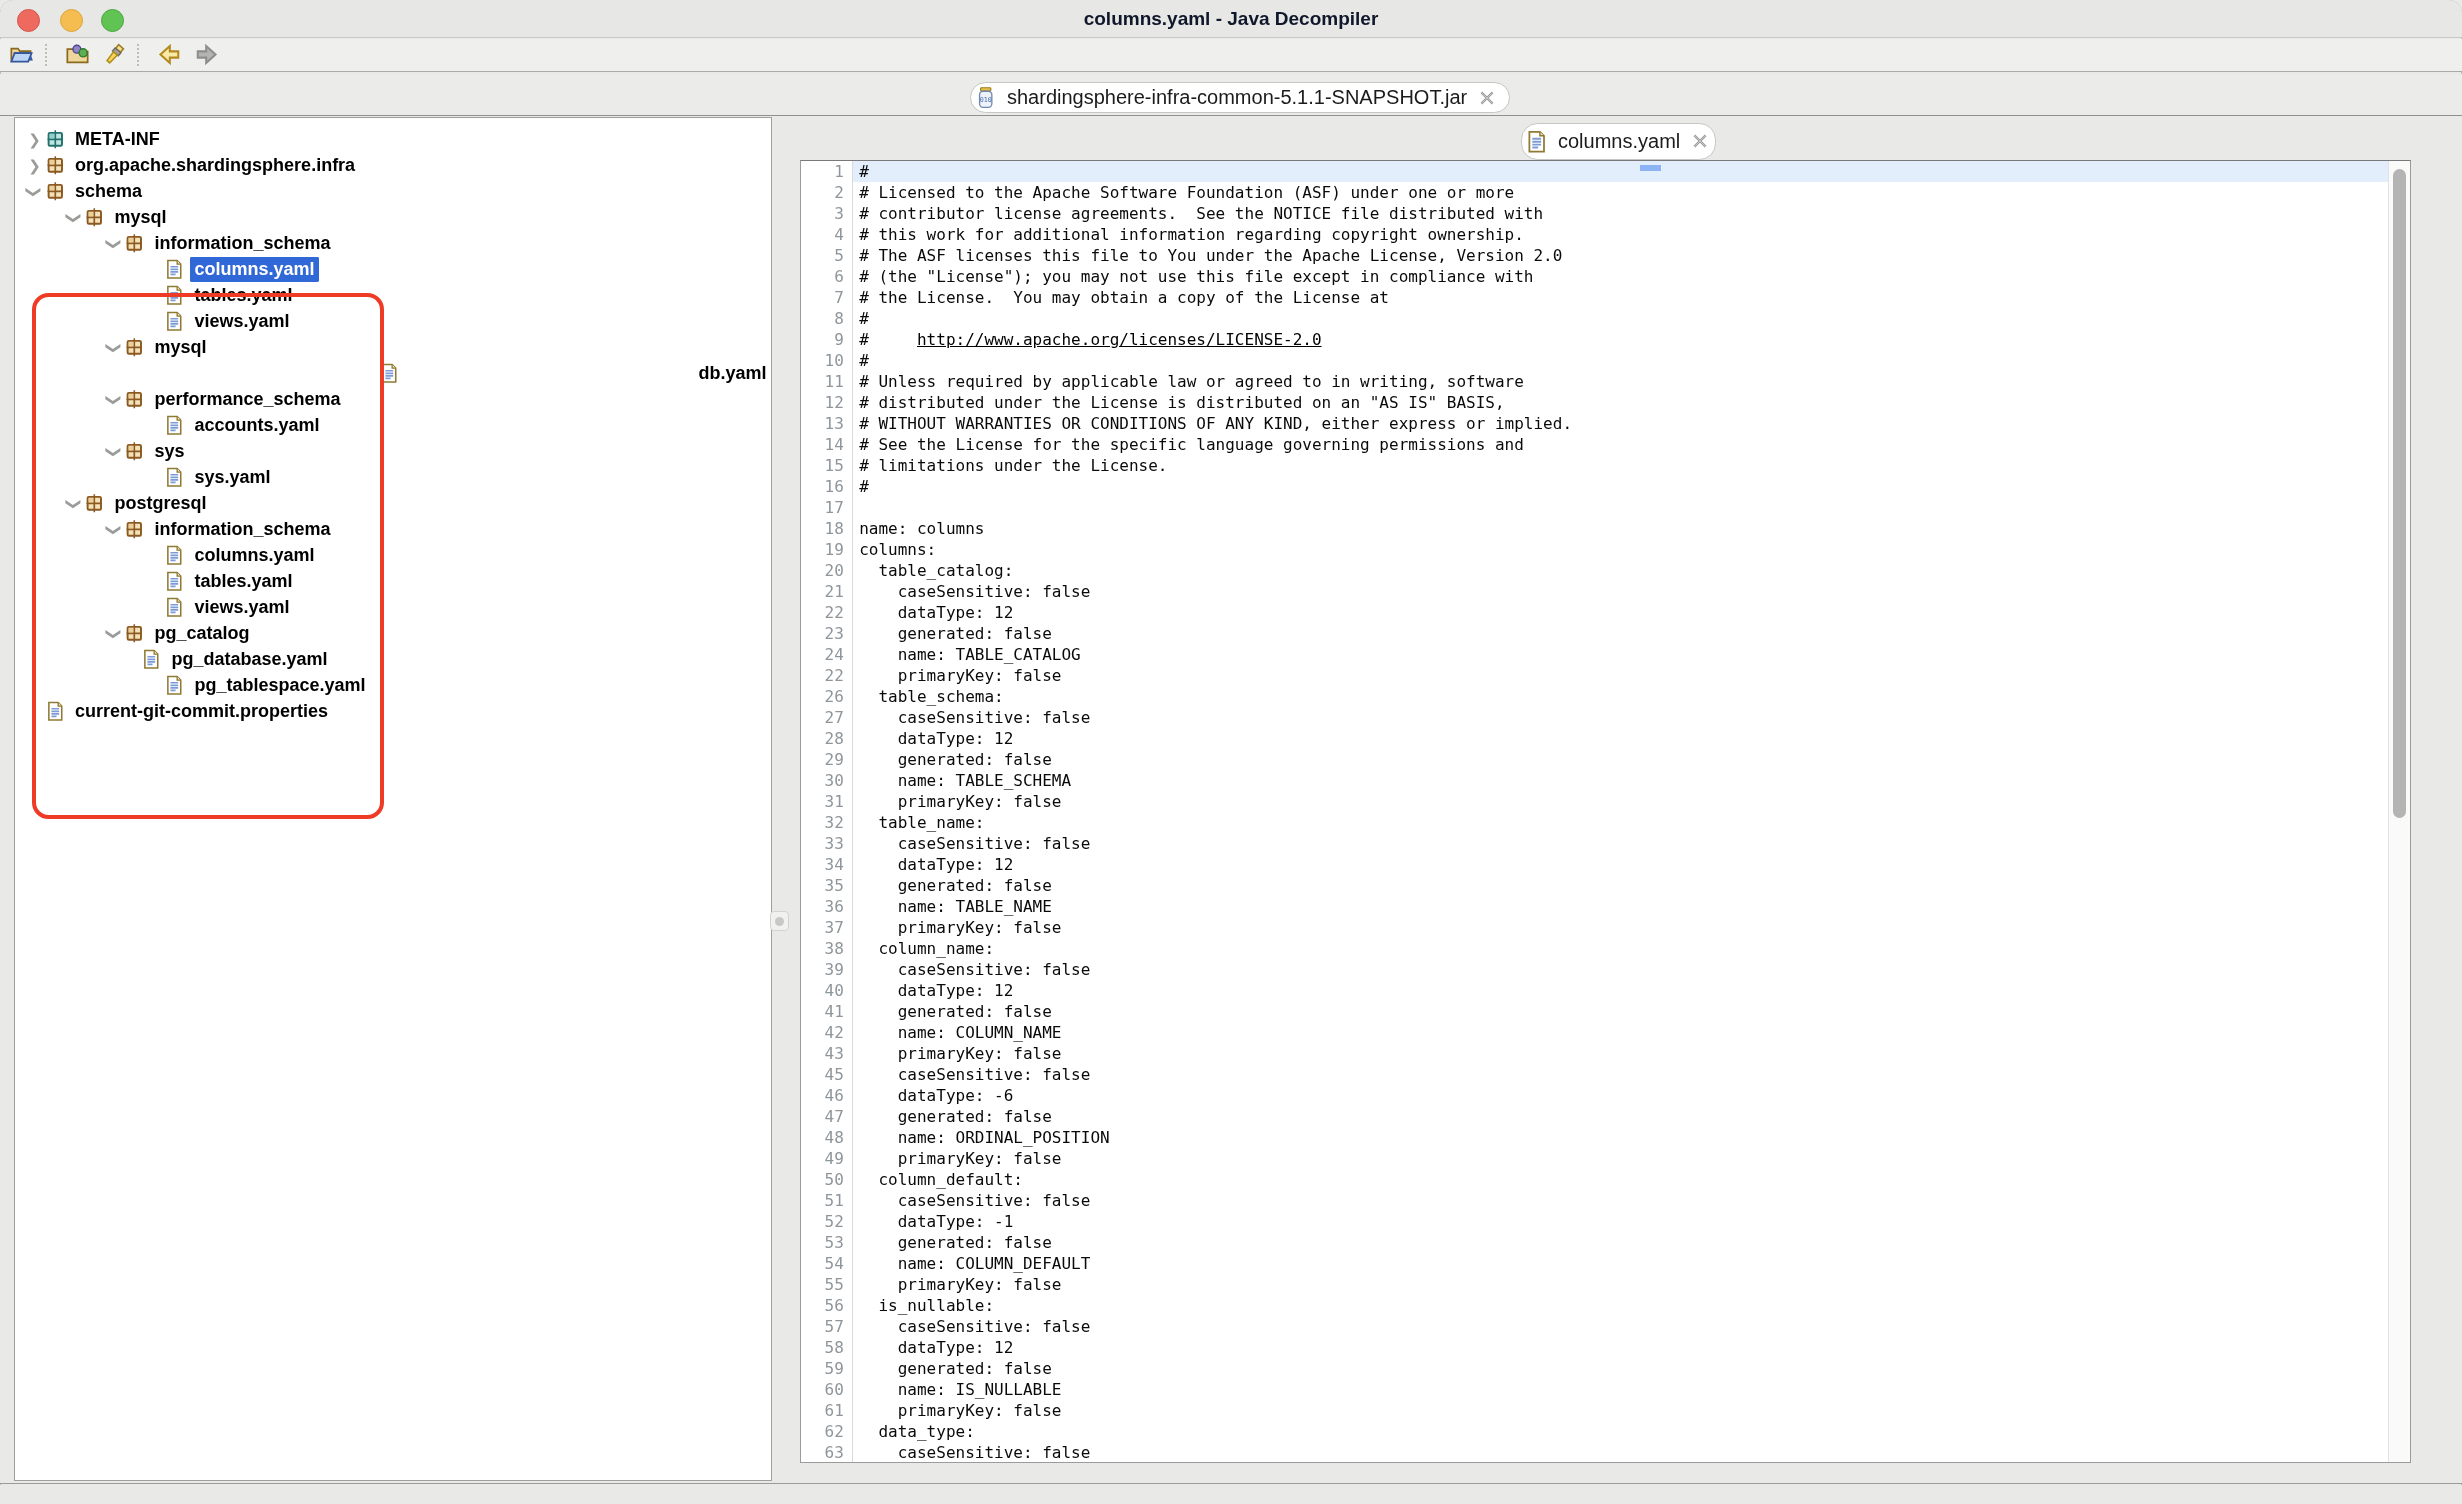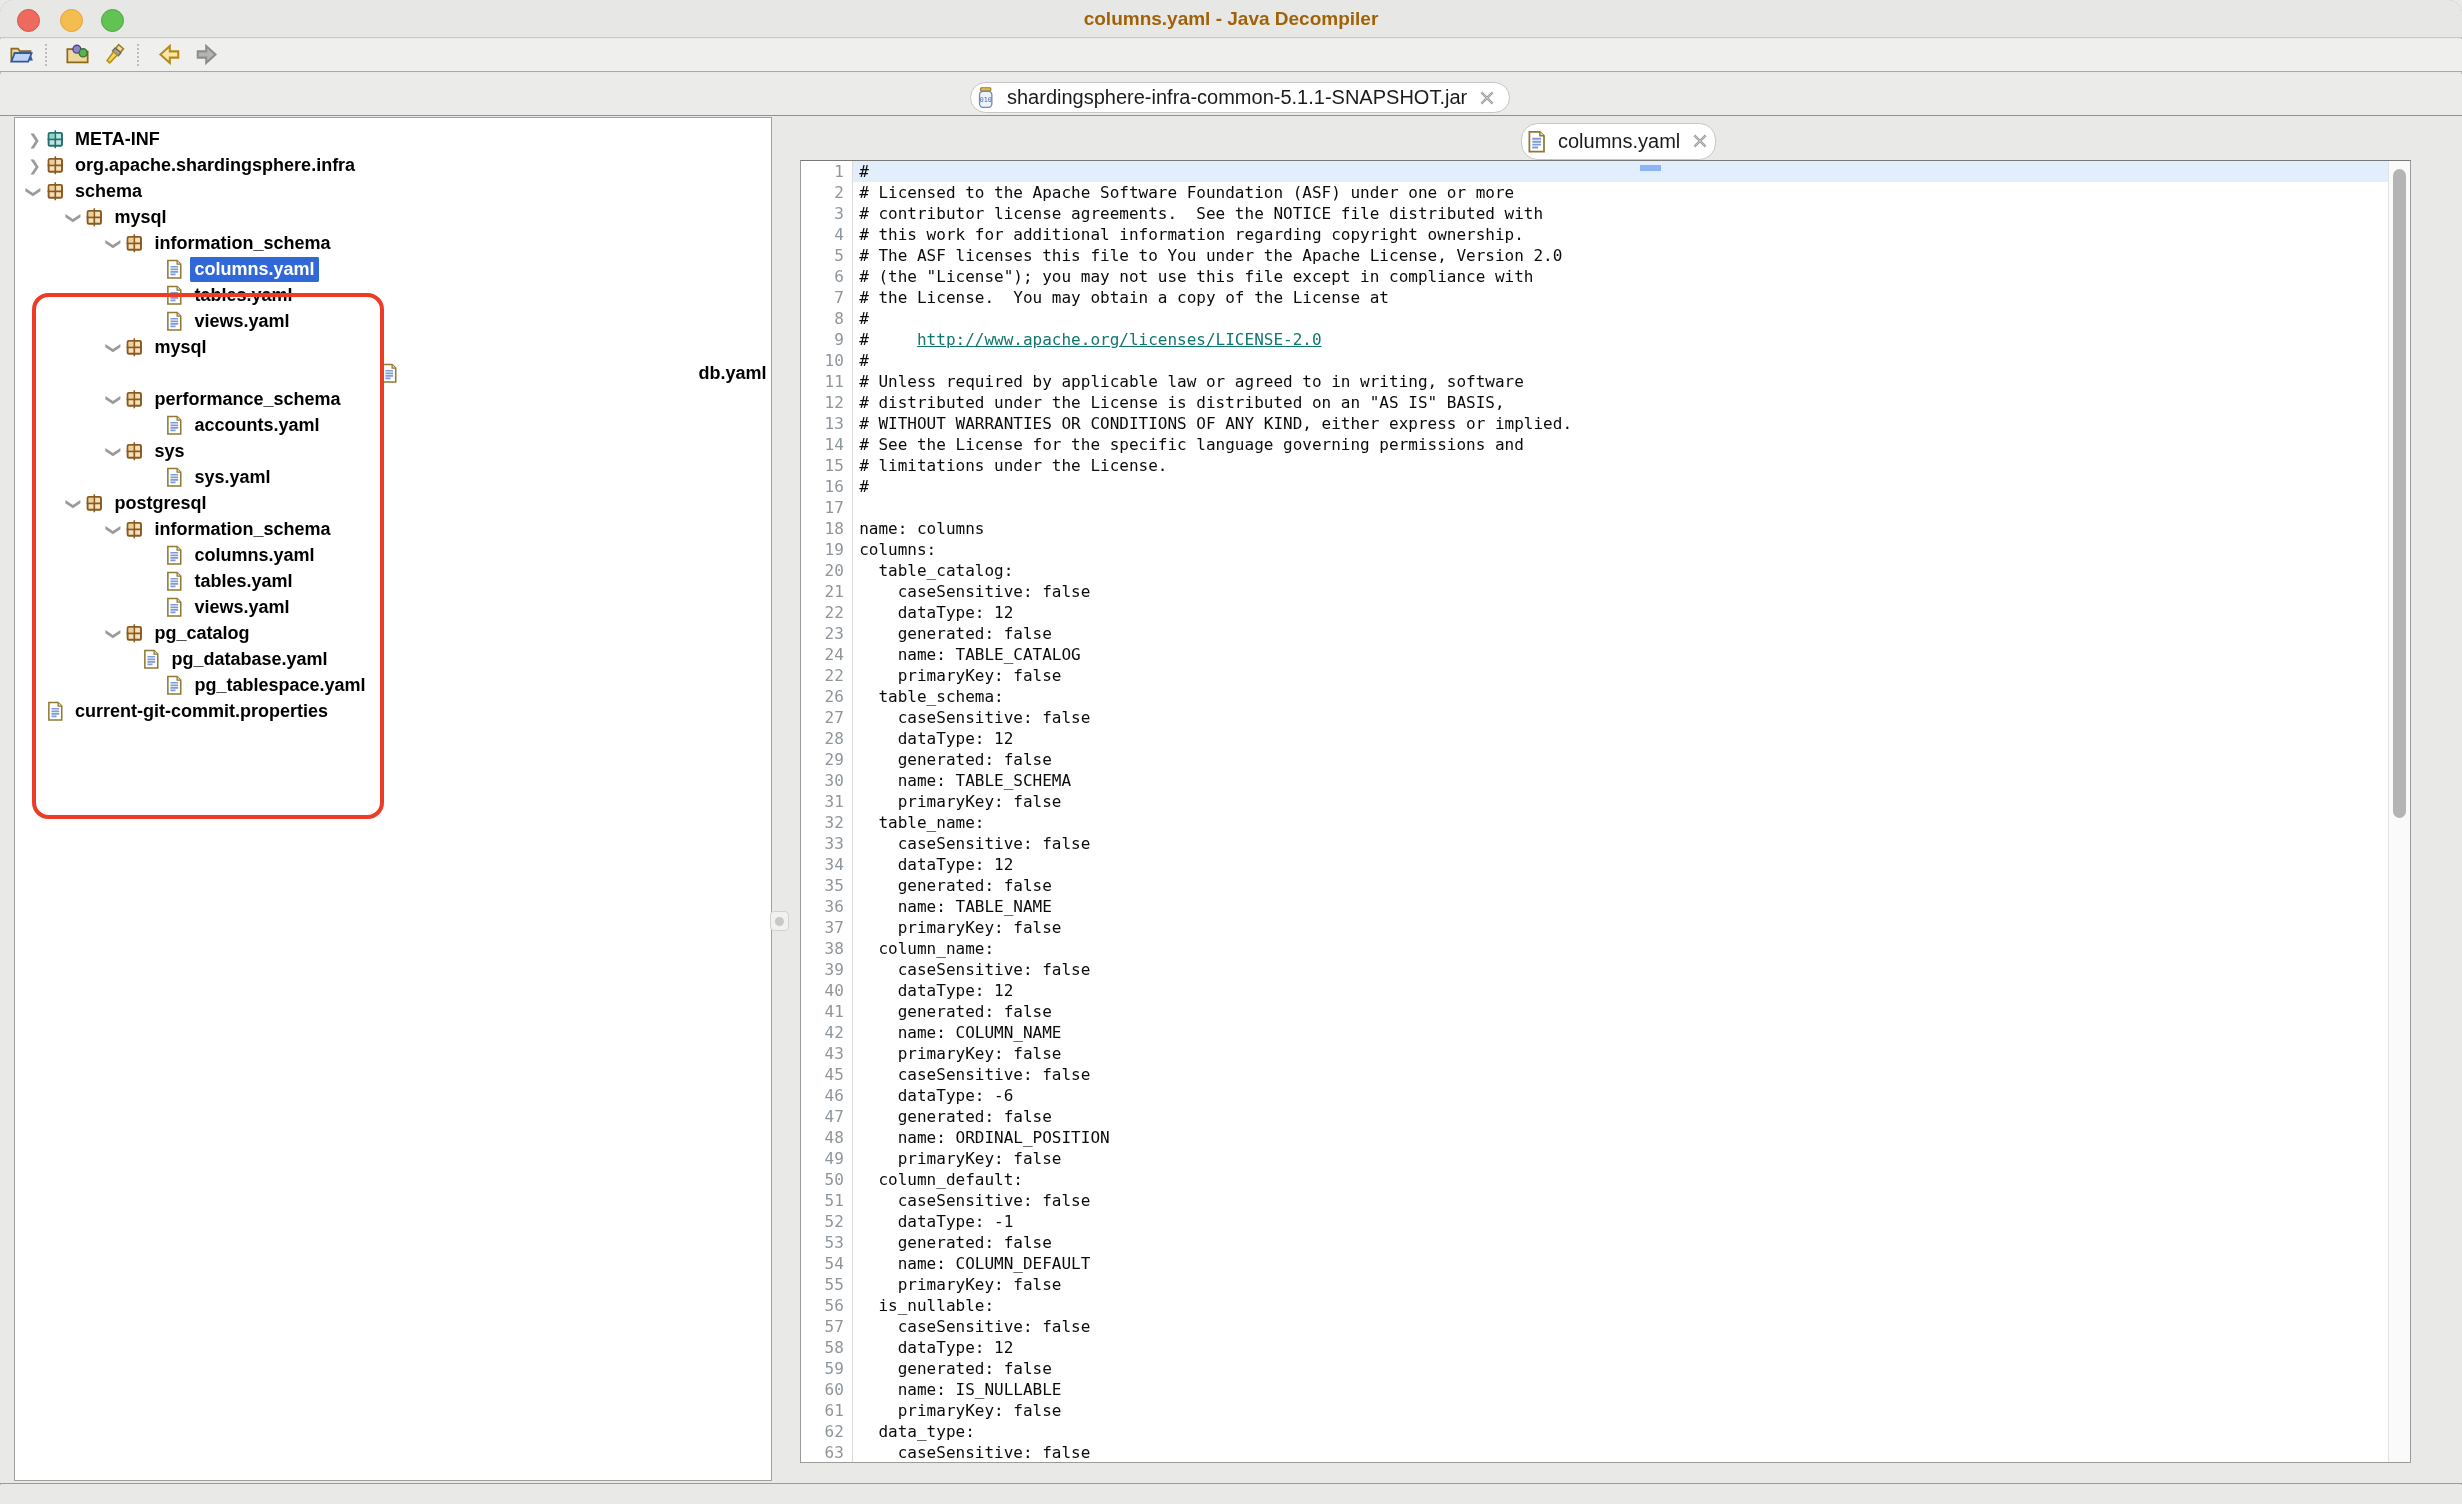--- a/index.html
+++ b/index.html
@@ -10,21 +10,21 @@
            box-shadow: inset 0 0 0 0.7px rgba(0,0,0,.28); overflow:hidden; }
 
   
   .titlebar { position:absolute; left:0; top:0; width:2462px; height:38px;
               background:#e7e7e5; border-bottom:0.7px solid #c9c9c7; }
   .light { position:absolute; top:9px; width:23.4px; height:23.4px; border-radius:50%; }
   .light.red    { left:17px;  background:#ee6a5e; border:0.7px solid #d55548; }
   .light.yellow { left:60px;  background:#f5bd4f; border:0.7px solid #d9a53c; }
   .light.green  { left:101px; background:#61c354; border:0.7px solid #4aa73e; }
   .title { position:absolute; left:0; right:0; top:0; height:48px; line-height:38px;
-           text-align:center; font-size:19px; font-weight:bold; color:#a16207; }
+           text-align:center; font-size:19px; font-weight:bold; color:#0f172a; }
 
   
   .toolbar { position:absolute; left:0; top:39px; width:2462px; height:33px;
              background:#efefed; border-bottom:1.4px solid #a9a9a7; display:flex; align-items:center; }
   .tbtn { width:30px; height:27.5px; margin-left:6.9px; display:flex; align-items:center; justify-content:center; }
   .tbtn svg { width:25px; height:25px; }
   .tsep { width:0; height:22px; margin:0 8.2px; border-left:2.1px dotted #bdbdbb; }
 
   
   .jarstrip { position:absolute; left:0; top:74px; width:2462px; height:42px; background:#ebebe9; }
@@ -69,21 +69,21 @@
             background:#ffffff; border-top:1.4px solid #787878; border-left:1.4px solid #9b9b99;
             border-right:1.4px solid #9b9b99; border-bottom:1.4px solid #9b9b99; overflow:hidden; }
   .focusblue { position:absolute; left:1640px; top:49px; width:20.6px; height:5.5px; background:#8cb4f4; }
 
   .codewrap { position:absolute; left:0; top:0; right:22px; bottom:0; overflow:hidden; }
   .cline { display:flex; height:21px; font-family:"DejaVu Sans Mono", monospace; font-size:16px; line-height:21px; }
   .ln { flex:0 0 52px; text-align:right; padding-right:8.2px; color:#8f969b;
         border-right:1.4px solid #dadada; background:#ffffff; }
   .ct { flex:1; padding-left:6.2px; white-space:pre; color:#0a0a0a; }
   .cline.hl .ct { background:#e2eefb; }
-  .ct a.lk { color:#0f766e; text-decoration:underline; }
+  .ct a.lk { color:#000000; text-decoration:underline; }
 
   .vscroll { position:absolute; right:0; top:0; width:22px; bottom:0; background:#fafafa; border-left:0.7px solid #e2e2e2; }
   .vthumb { position:absolute; left:4.1px; top:8.2px; width:13px; height:649px; border-radius:6.9px; background:#b4b4b4; }
 
   .bottomstrip { position:absolute; left:0; top:1485px; width:2462px; height:19px; background:#e9e9e7; }
 </style>
 </head>
 <body>
 
 <div class="frame">

